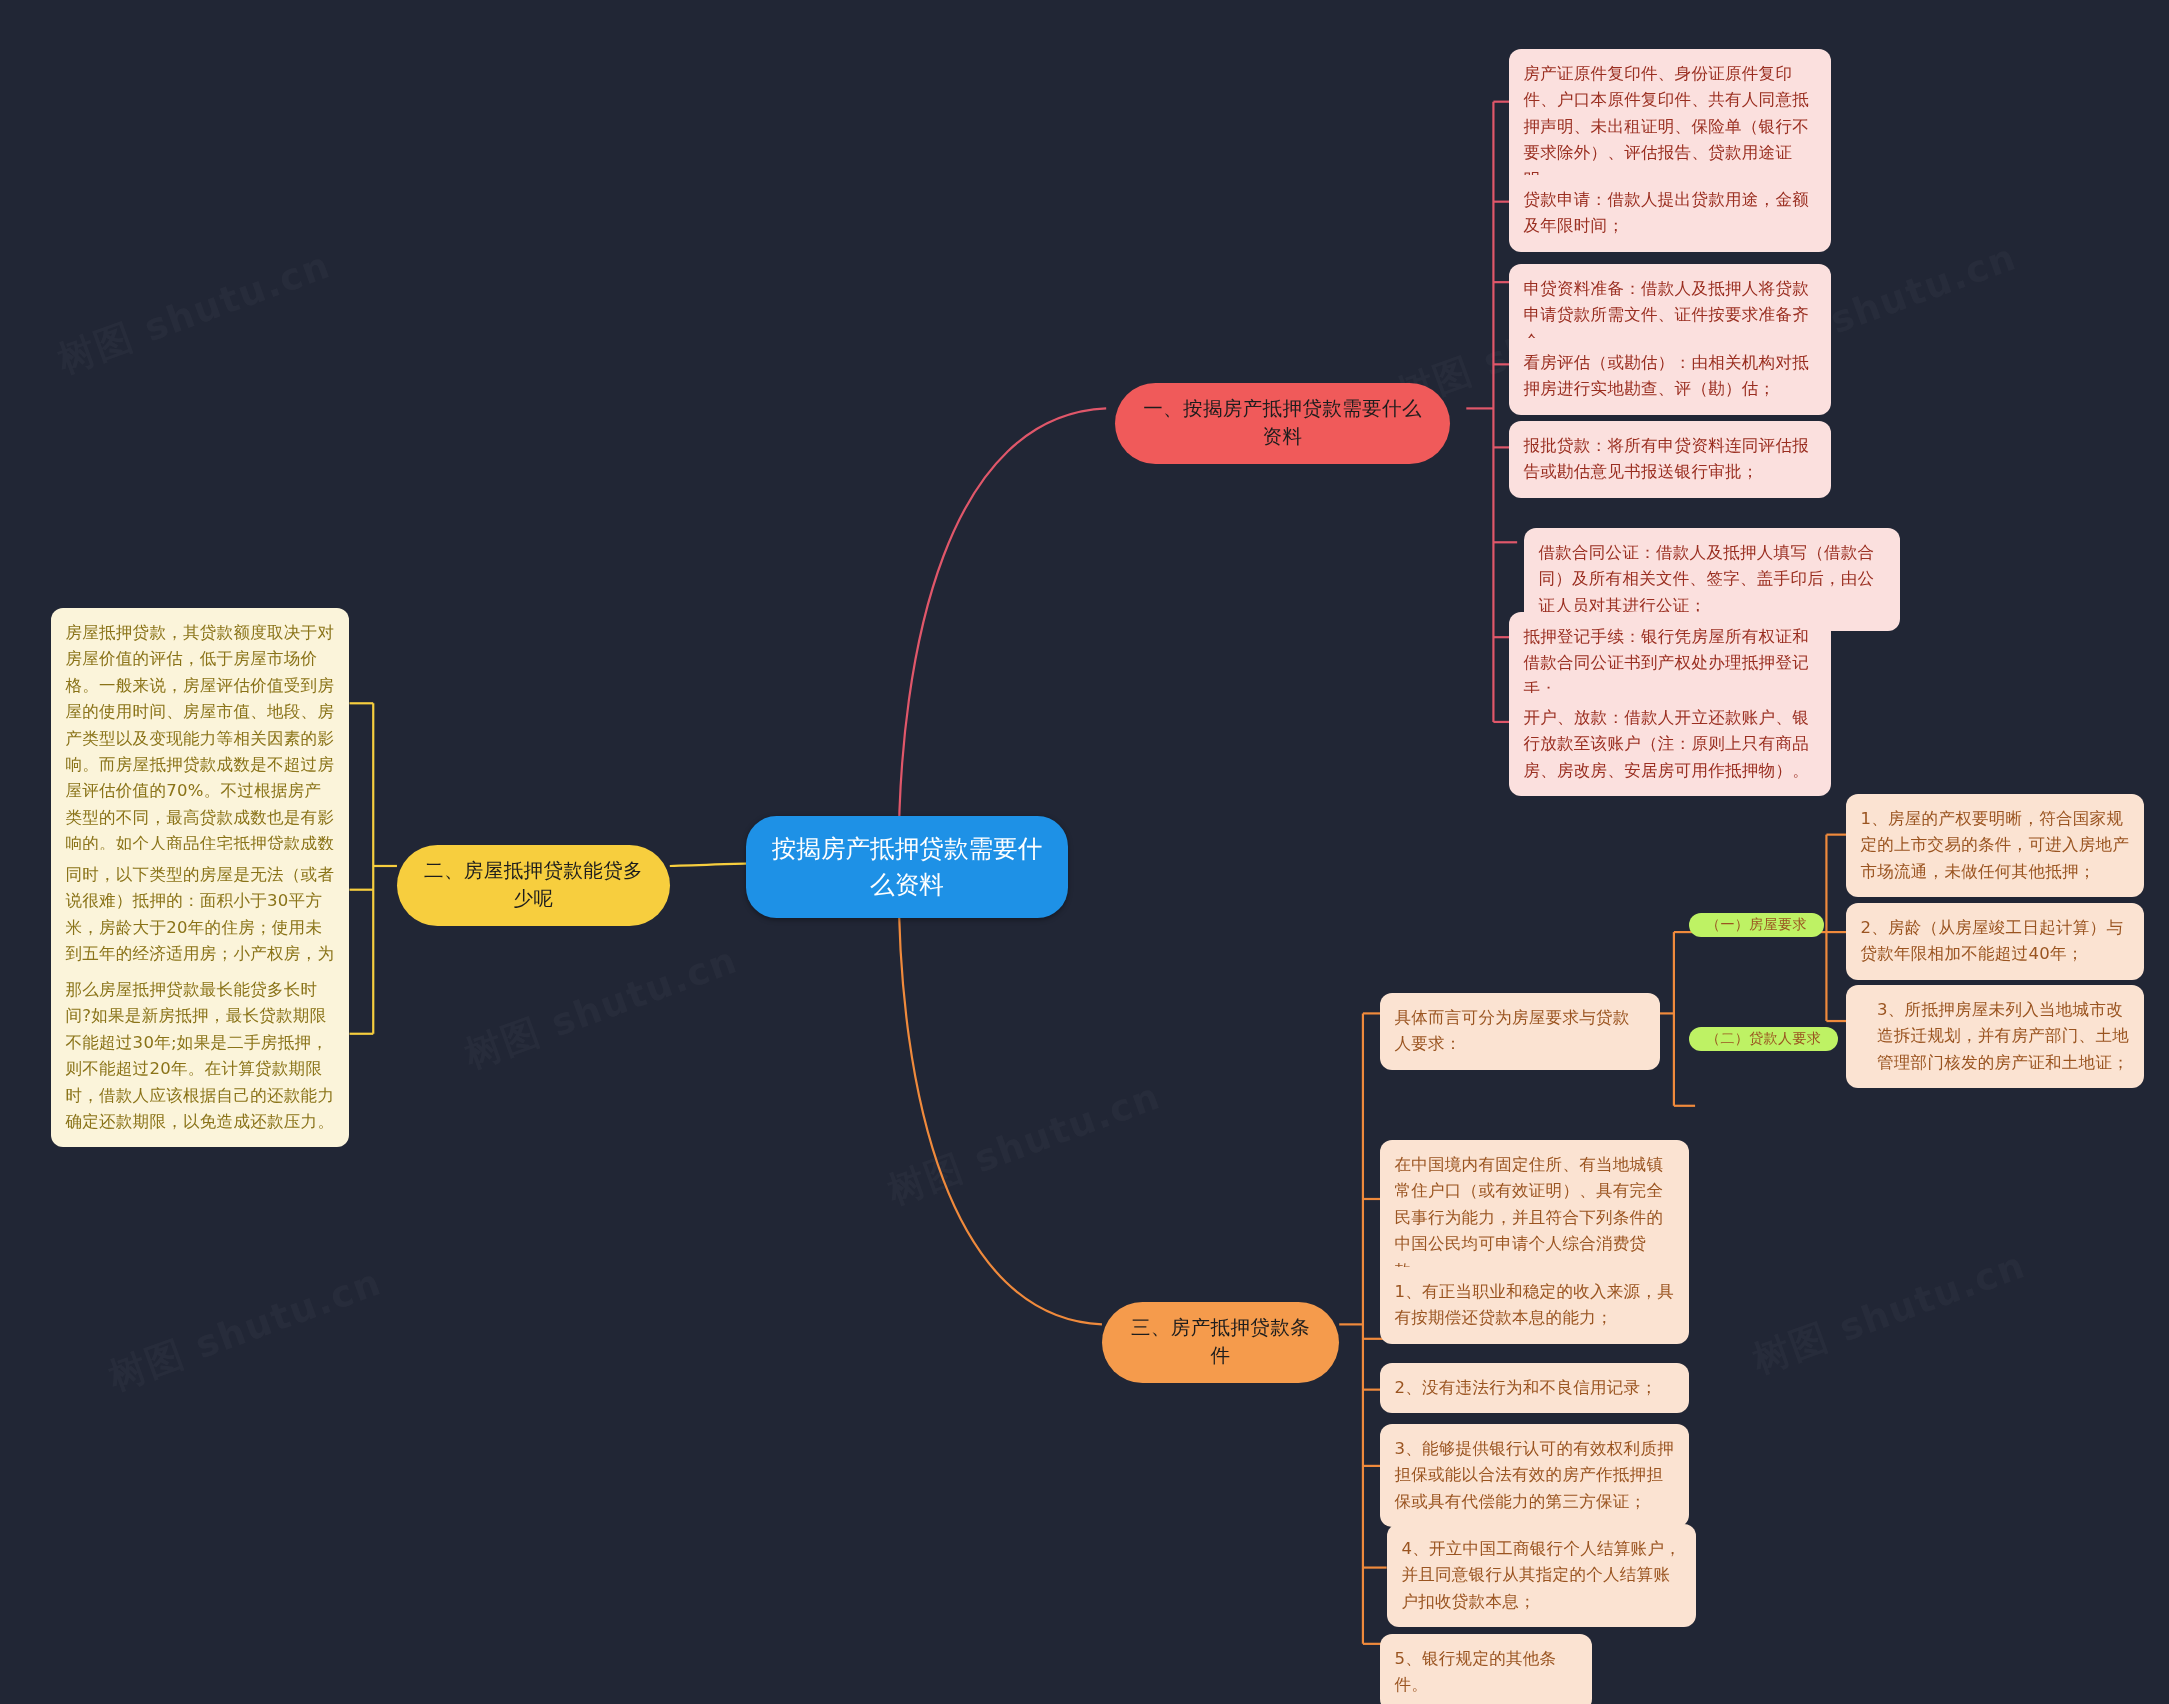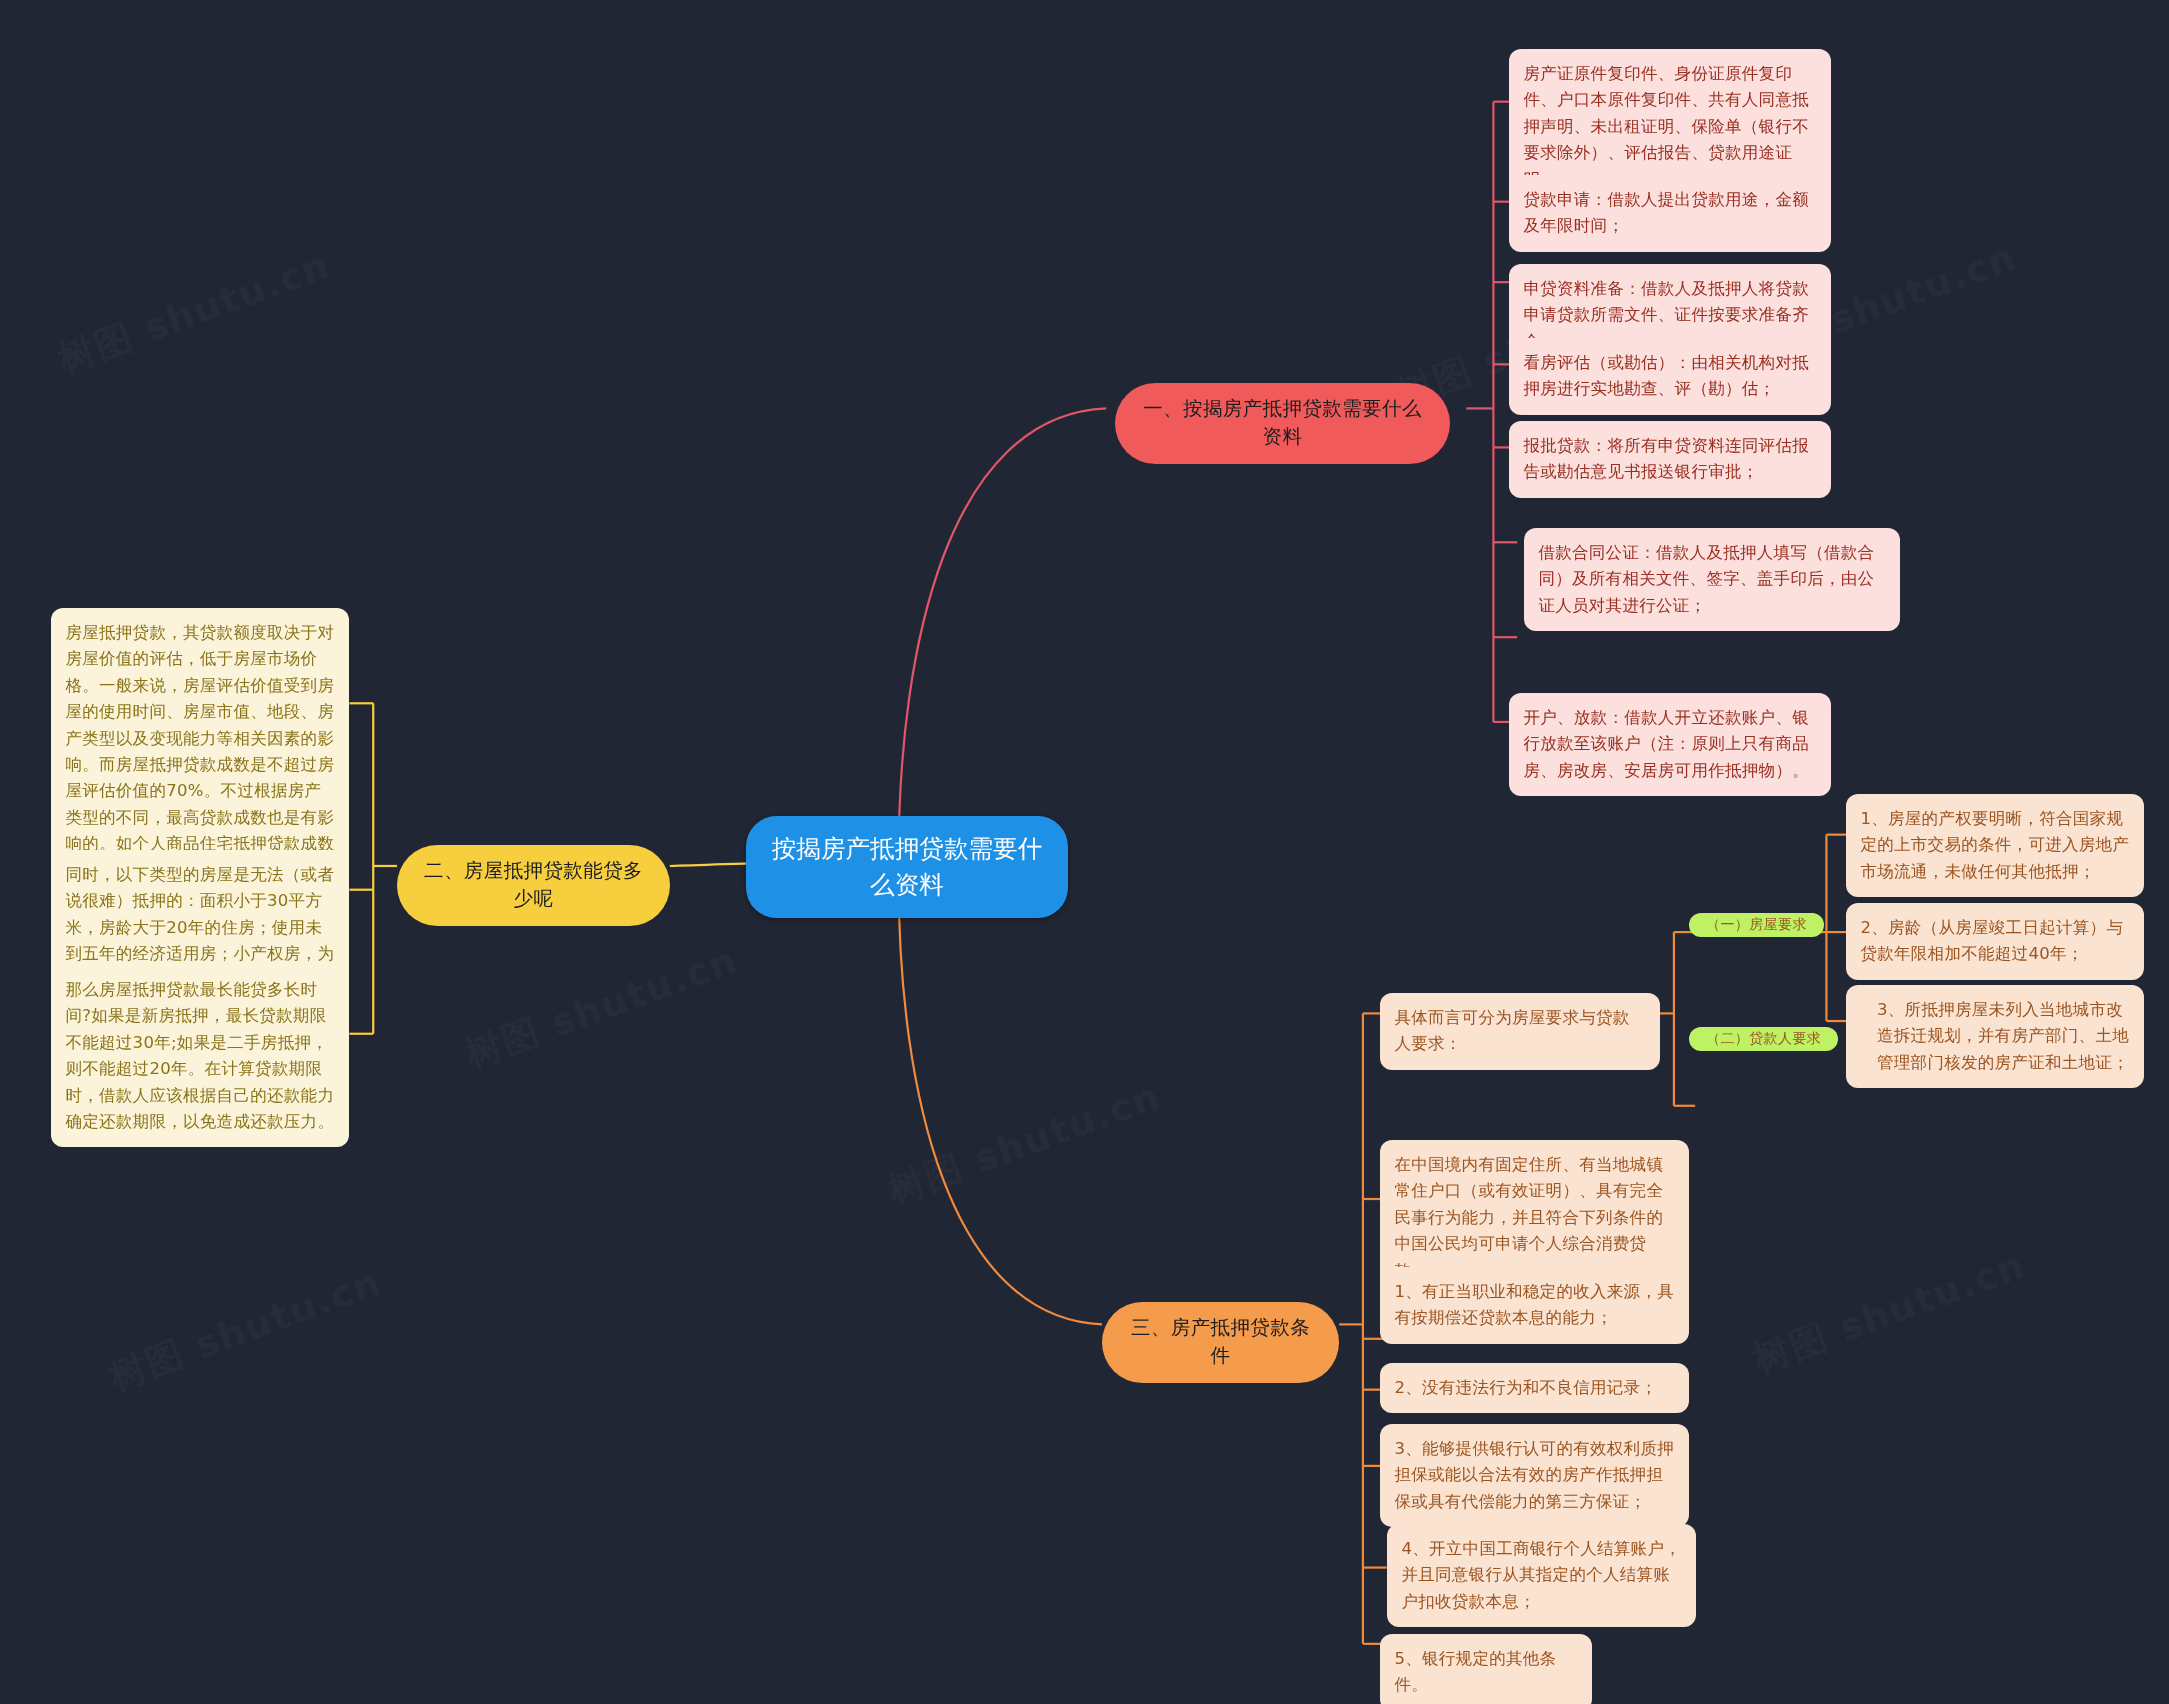--- a/index.html
+++ b/index.html
@@ -150,20 +150,22 @@
   <div class="node card card-red" style="left:1509px; top:175px; width:322px;">
     <span>贷款申请：借款人提出贷款用途，金额及年限时间；</span></div>
   <div class="node card card-red" style="left:1509px; top:264px; width:322px;">
     <span>申贷资料准备：借款人及抵押人将贷款申请贷款所需文件、证件按要求准备齐全；</span></div>
   <div class="node card card-red" style="left:1509px; top:338px; width:322px;">
     <span>看房评估（或勘估）：由相关机构对抵押房进行实地勘查、评（勘）估；</span></div>
   <div class="node card card-red" style="left:1509px; top:421px; width:322px;">
     <span>报批贷款：将所有申贷资料连同评估报告或勘估意见书报送银行审批；</span></div>
   <div class="node card card-red" style="left:1509px; top:528px; width:376px;margin-left:15px;">
     <span>借款合同公证：借款人及抵押人填写（借款合同）及所有相关文件、签字、盖手印后，由公证人员对其进行公证；</span></div>
+  <div class="node card card-red" style="left:1509px; top:612px; width:322px;">
+    <span>抵押登记手续：银行凭房屋所有权证和借款合同公证书到产权处办理抵押登记手；</span></div>
   <div class="node card card-red" style="left:1509px; top:693px; width:322px;">
     <span>开户、放款：借款人开立还款账户、银行放款至该账户（注：原则上只有商品房、房改房、安居房可用作抵押物）。</span></div>
 
   <div class="node pill b2" style="left:397px; top:845px; width:273px;">
     <span>二、房屋抵押贷款能贷多少呢</span>
   </div>
 
   <div class="node card card-yel" style="left:51px; top:608px; width:298px;">
     <span>房屋抵押贷款，其贷款额度取决于对房屋价值的评估，低于房屋市场价格。一般来说，房屋评估价值受到房屋的使用时间、房屋市值、地段、房产类型以及变现能力等相关因素的影响。而房屋抵押贷款成数是不超过房屋评估价值的70%。不过根据房产类型的不同，最高贷款成数也是有影响的。如个人商品住宅抵押贷款成数最高，为70%。而写字楼、商铺的抵押贷款成数最高只有60%;厂房抵押贷款成数最高只有50%。</span></div>
   <div class="node card card-yel" style="left:51px; top:850px; width:298px;">

